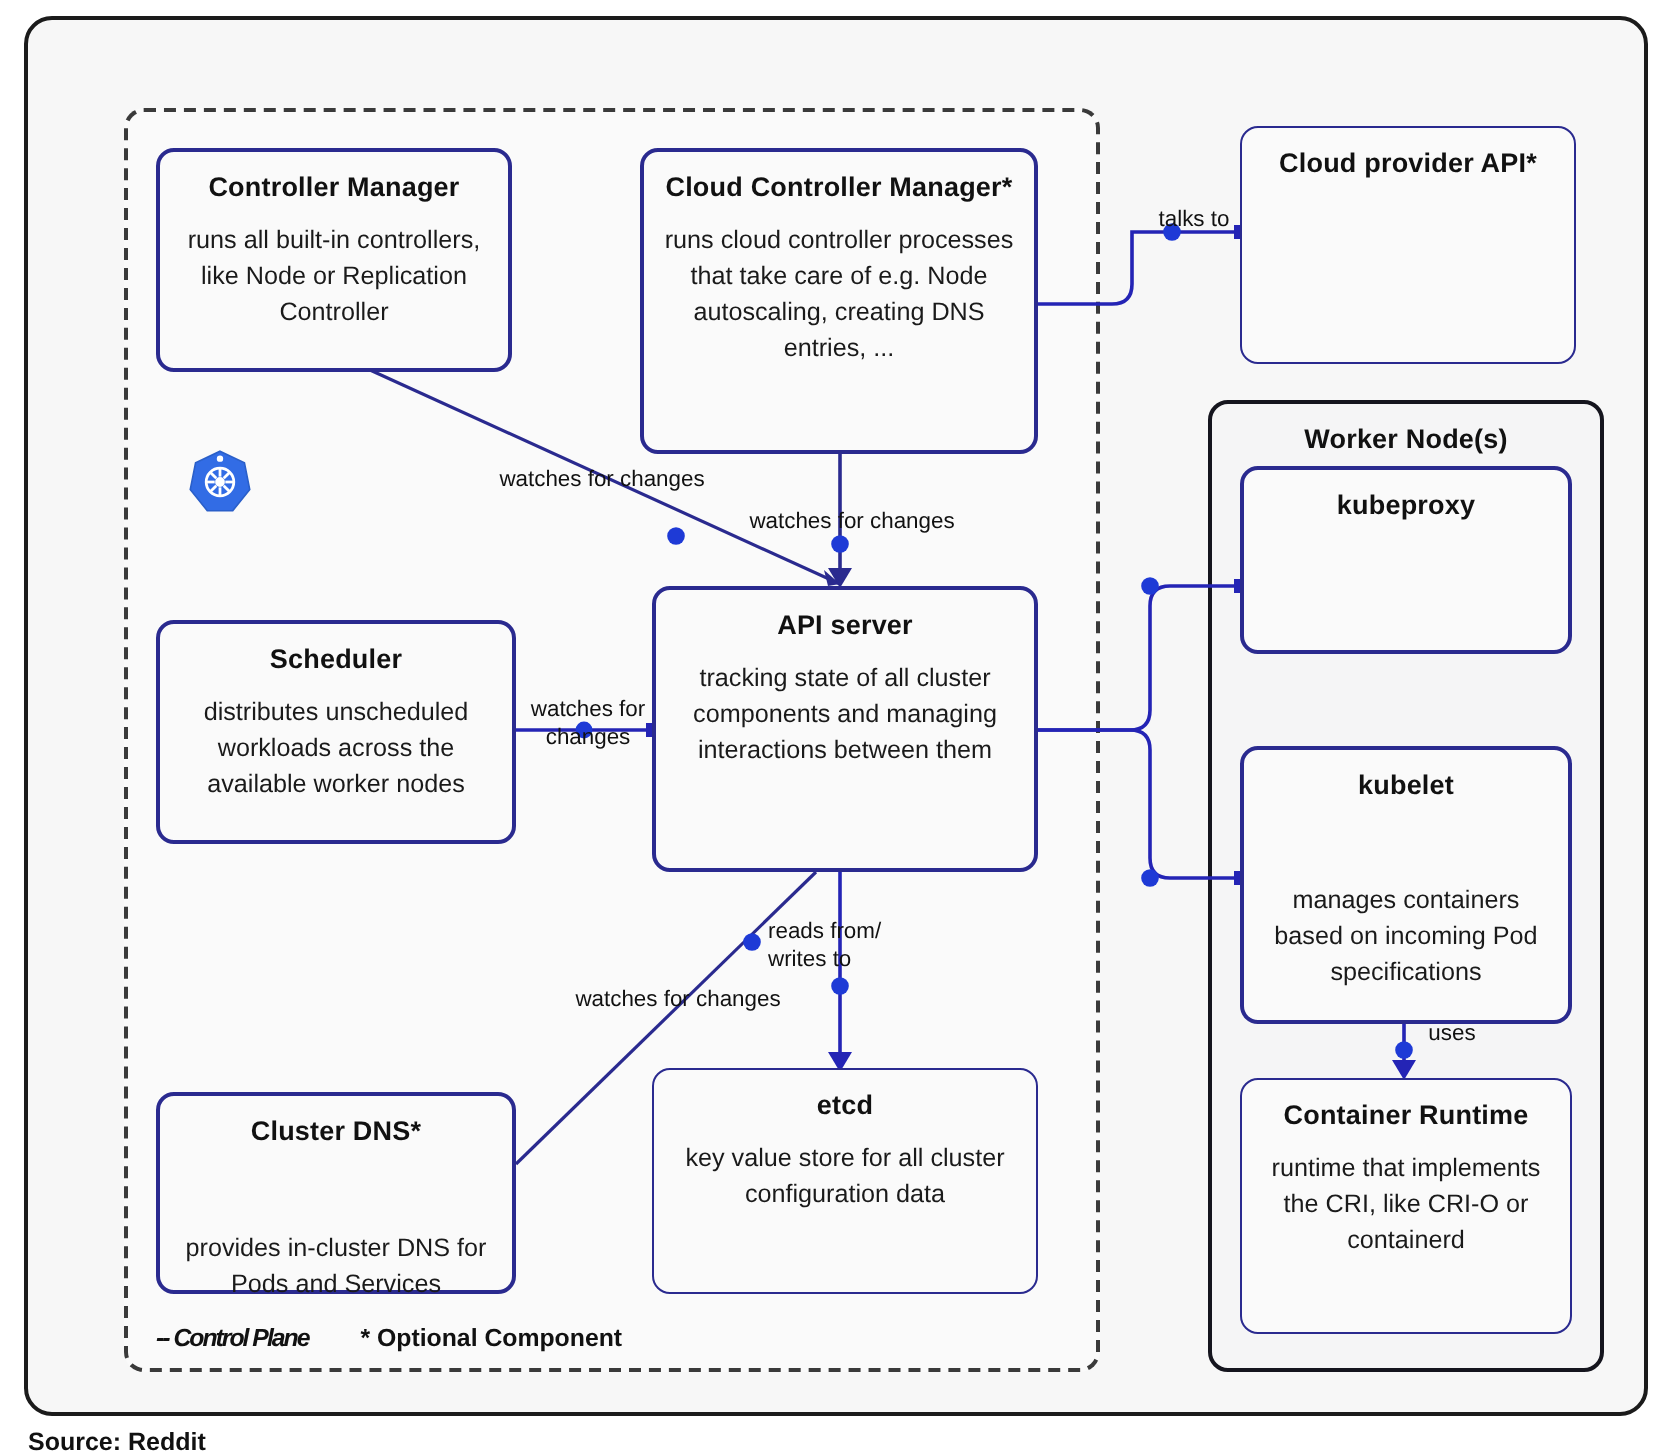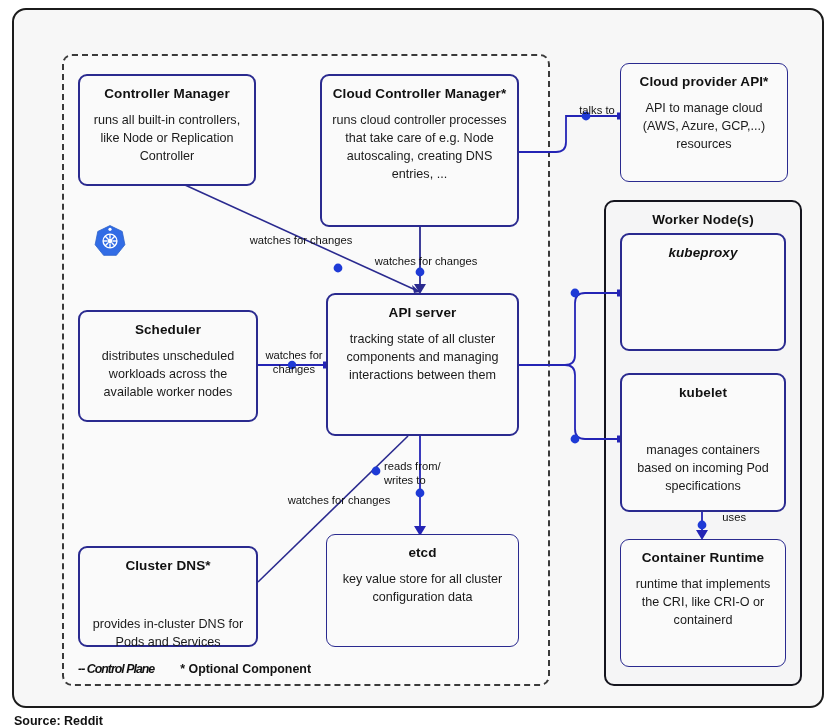--- a/index.html
+++ b/index.html
@@ -137,21 +137,20 @@
   </div>
 
   <div class="node" style="left:320px;top:74px;width:199px;height:153px;">
     <div class="title">Cloud Controller Manager*</div>
     <div class="body">runs cloud controller processes that take care of e.g.
 Node autoscaling, creating DNS entries, ...</div>
   </div>
 
   <div class="node thin" style="left:620px;top:63px;width:168px;height:119px;">
     <div class="title">Cloud provider API*</div>
-    <div class="body">API to manage cloud (AWS, Azure, GCP,...) resources</div>
   </div>
 
   <div class="node" style="left:326px;top:293px;width:193px;height:143px;">
     <div class="title">API server</div>
     <div class="body">tracking state of all cluster components and managing interactions between them</div>
   </div>
 
   <div class="node" style="left:78px;top:310px;width:180px;height:112px;">
     <div class="title">Scheduler</div>
     <div class="body">distributes unscheduled workloads across the available worker nodes</div>
@@ -160,21 +159,21 @@
   <div class="node" style="left:78px;top:546px;width:180px;height:101px;gap:32px;">
     <div class="title">Cluster DNS*</div>
     <div class="body">provides in-cluster DNS for Pods and Services</div>
   </div>
 
   <div class="node thin" style="left:326px;top:534px;width:193px;height:113px;">
     <div class="title">etcd</div>
     <div class="body">key value store for all cluster configuration data</div>
   </div>
 
-  <div class="node" style="left:620px;top:233px;width:166px;height:118px;font-style:italic;">
+  <div class="node" style="left:620px;top:233px;width:166px;height:94px;">
     <div class="title">kubeproxy</div>
   </div>
 
   <div class="node" style="left:620px;top:373px;width:166px;height:139px;gap:31px;">
     <div class="title">kubelet</div>
     <div class="body">manages containers based on incoming Pod specifications</div>
   </div>
 
   <div class="node thin" style="left:620px;top:539px;width:166px;height:128px;">
     <div class="title">Container Runtime</div>
@@ -188,21 +187,21 @@
   <div class="lbl" style="left:364px;top:254px;width:124px;">watches for changes</div>
 
   <div class="lbl" style="left:256px;top:348px;width:76px;">watches for
 changes</div>
 
   <div class="lbl" style="left:384px;top:459px;width:76px;text-align:left;">reads from/
 writes to</div>
 
   <div class="lbl" style="left:276px;top:493px;width:126px;">watches for changes</div>
 
-  <div class="lbl" style="left:706px;top:510px;width:40px;text-align:right;">uses</div>
+  <div class="lbl" style="left:706px;top:510px;width:40px;text-align:center;">uses</div>
 
   <div class="legend">
     <span class="dash">-- Control Plane</span>
     <span>* Optional Component</span>
   </div>
 
   <div class="source">Source: Reddit</div>
 
 </div>
 

